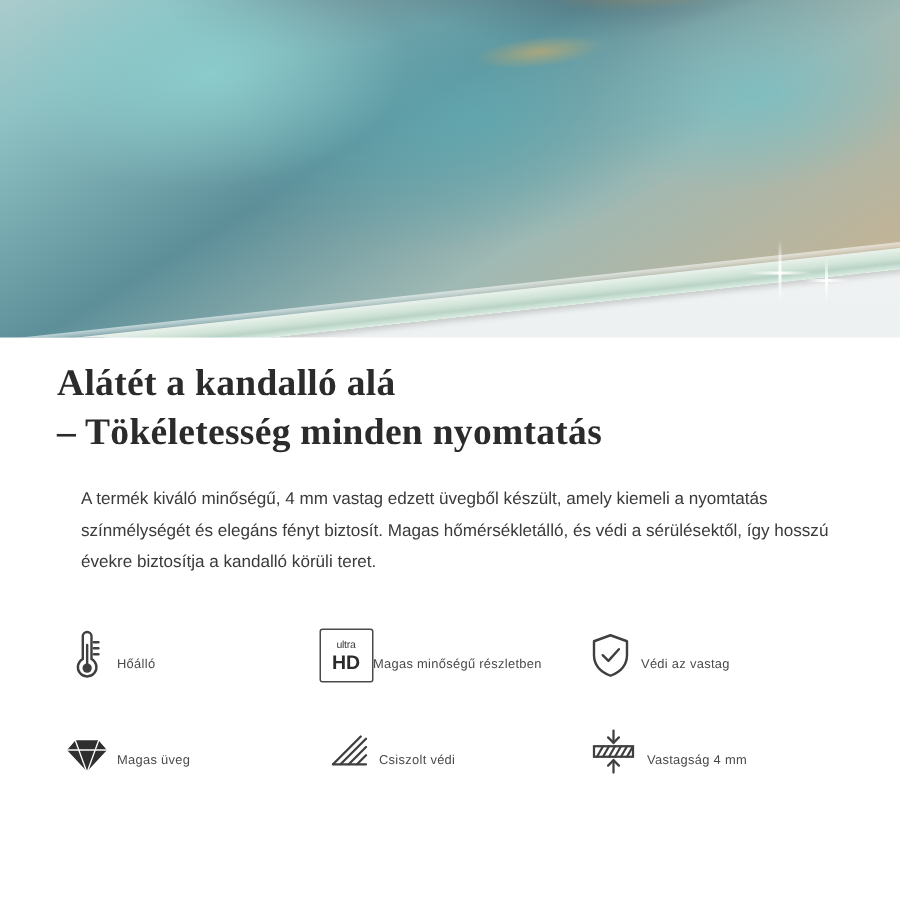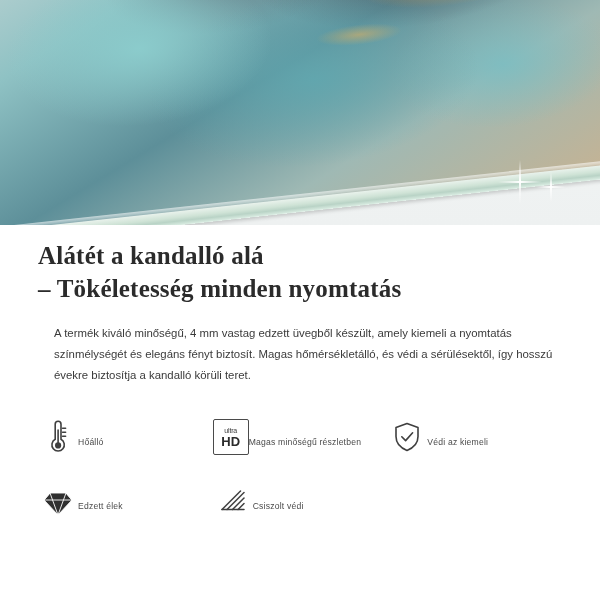--- a/index.html
+++ b/index.html
@@ -225,46 +225,64 @@
         <span class="caption">Magas minőségű részletben</span>
       </div>
 
       <div class="feature">
         <span class="glyph">
           <svg width="40" height="40" viewBox="0 0 40 40" fill="none" stroke="#3f3f3f" stroke-width="1.6" stroke-linejoin="round" stroke-linecap="round">
             <path d="M20 6.5l11 4v9.1c0 6.6-4.6 11.4-11 13.9-6.4-2.5-11-7.3-11-13.9V10.5z"></path>
             <polyline points="14.8,19.8 18.6,23.6 25.6,15.8"></polyline>
           </svg>
         </span>
-        <span class="caption">Védi az kiemeli</span>
+        <span class="caption">Védi az vastag</span>
       </div>
 
       <div class="feature">
         <span class="glyph">
           <svg width="40" height="40" viewBox="0 0 40 40" fill="#2f2f2f" stroke="#ffffff" stroke-width="0.9" stroke-linejoin="round">
             <path d="M12 12h16l6 7-14 15L6 19z"></path>
             <path d="M6 19h28" stroke="#ffffff" fill="none"></path>
             <path d="M12 12l-6 7" fill="none"></path>
             <path d="M28 12l6 7" fill="none"></path>
             <path d="M12 12l8 22" fill="none"></path>
             <path d="M28 12l-8 22" fill="none"></path>
           </svg>
         </span>
-        <span class="caption">Edzett élek</span>
+        <span class="caption">Magas üveg</span>
       </div>
 
       <div class="feature">
         <span class="glyph">
           <svg width="40" height="40" viewBox="0 0 40 40" fill="none" stroke="#3f3f3f" stroke-width="1.5" stroke-linecap="round">
             <path d="M9 28.5L27.5 10"></path>
             <path d="M14 28.5L31 11.5"></path>
             <path d="M19.5 28.5L31 17"></path>
             <path d="M25 28.5L31 22.5"></path>
             <path d="M9 28.5H31"></path>
           </svg>
         </span>
         <span class="caption">Csiszolt védi</span>
       </div>
 
+      <div class="feature">
+        <span class="glyph">
+          <svg width="44" height="40" viewBox="0 0 44 40" fill="none" stroke="#3f3f3f" stroke-width="1.5" stroke-linecap="round">
+            <line x1="22" y1="6" x2="22" y2="14"></line>
+            <polyline points="18.4,10.6 22,14.2 25.6,10.6"></polyline>
+            <rect x="9" y="16.5" width="26" height="7"></rect>
+            <line x1="11" y1="23.5" x2="15" y2="16.5"></line>
+            <line x1="15" y1="23.5" x2="19" y2="16.5"></line>
+            <line x1="19" y1="23.5" x2="23" y2="16.5"></line>
+            <line x1="23" y1="23.5" x2="27" y2="16.5"></line>
+            <line x1="27" y1="23.5" x2="31" y2="16.5"></line>
+            <line x1="31" y1="23.5" x2="34.6" y2="17.2"></line>
+            <line x1="22" y1="34" x2="22" y2="26"></line>
+            <polyline points="18.4,29.4 22,25.8 25.6,29.4"></polyline>
+          </svg>
+        </span>
+        <span class="caption">Vastagság 4 mm</span>
+      </div>
 
     </div>
   </div>
 </div>
 
 </body></html>

